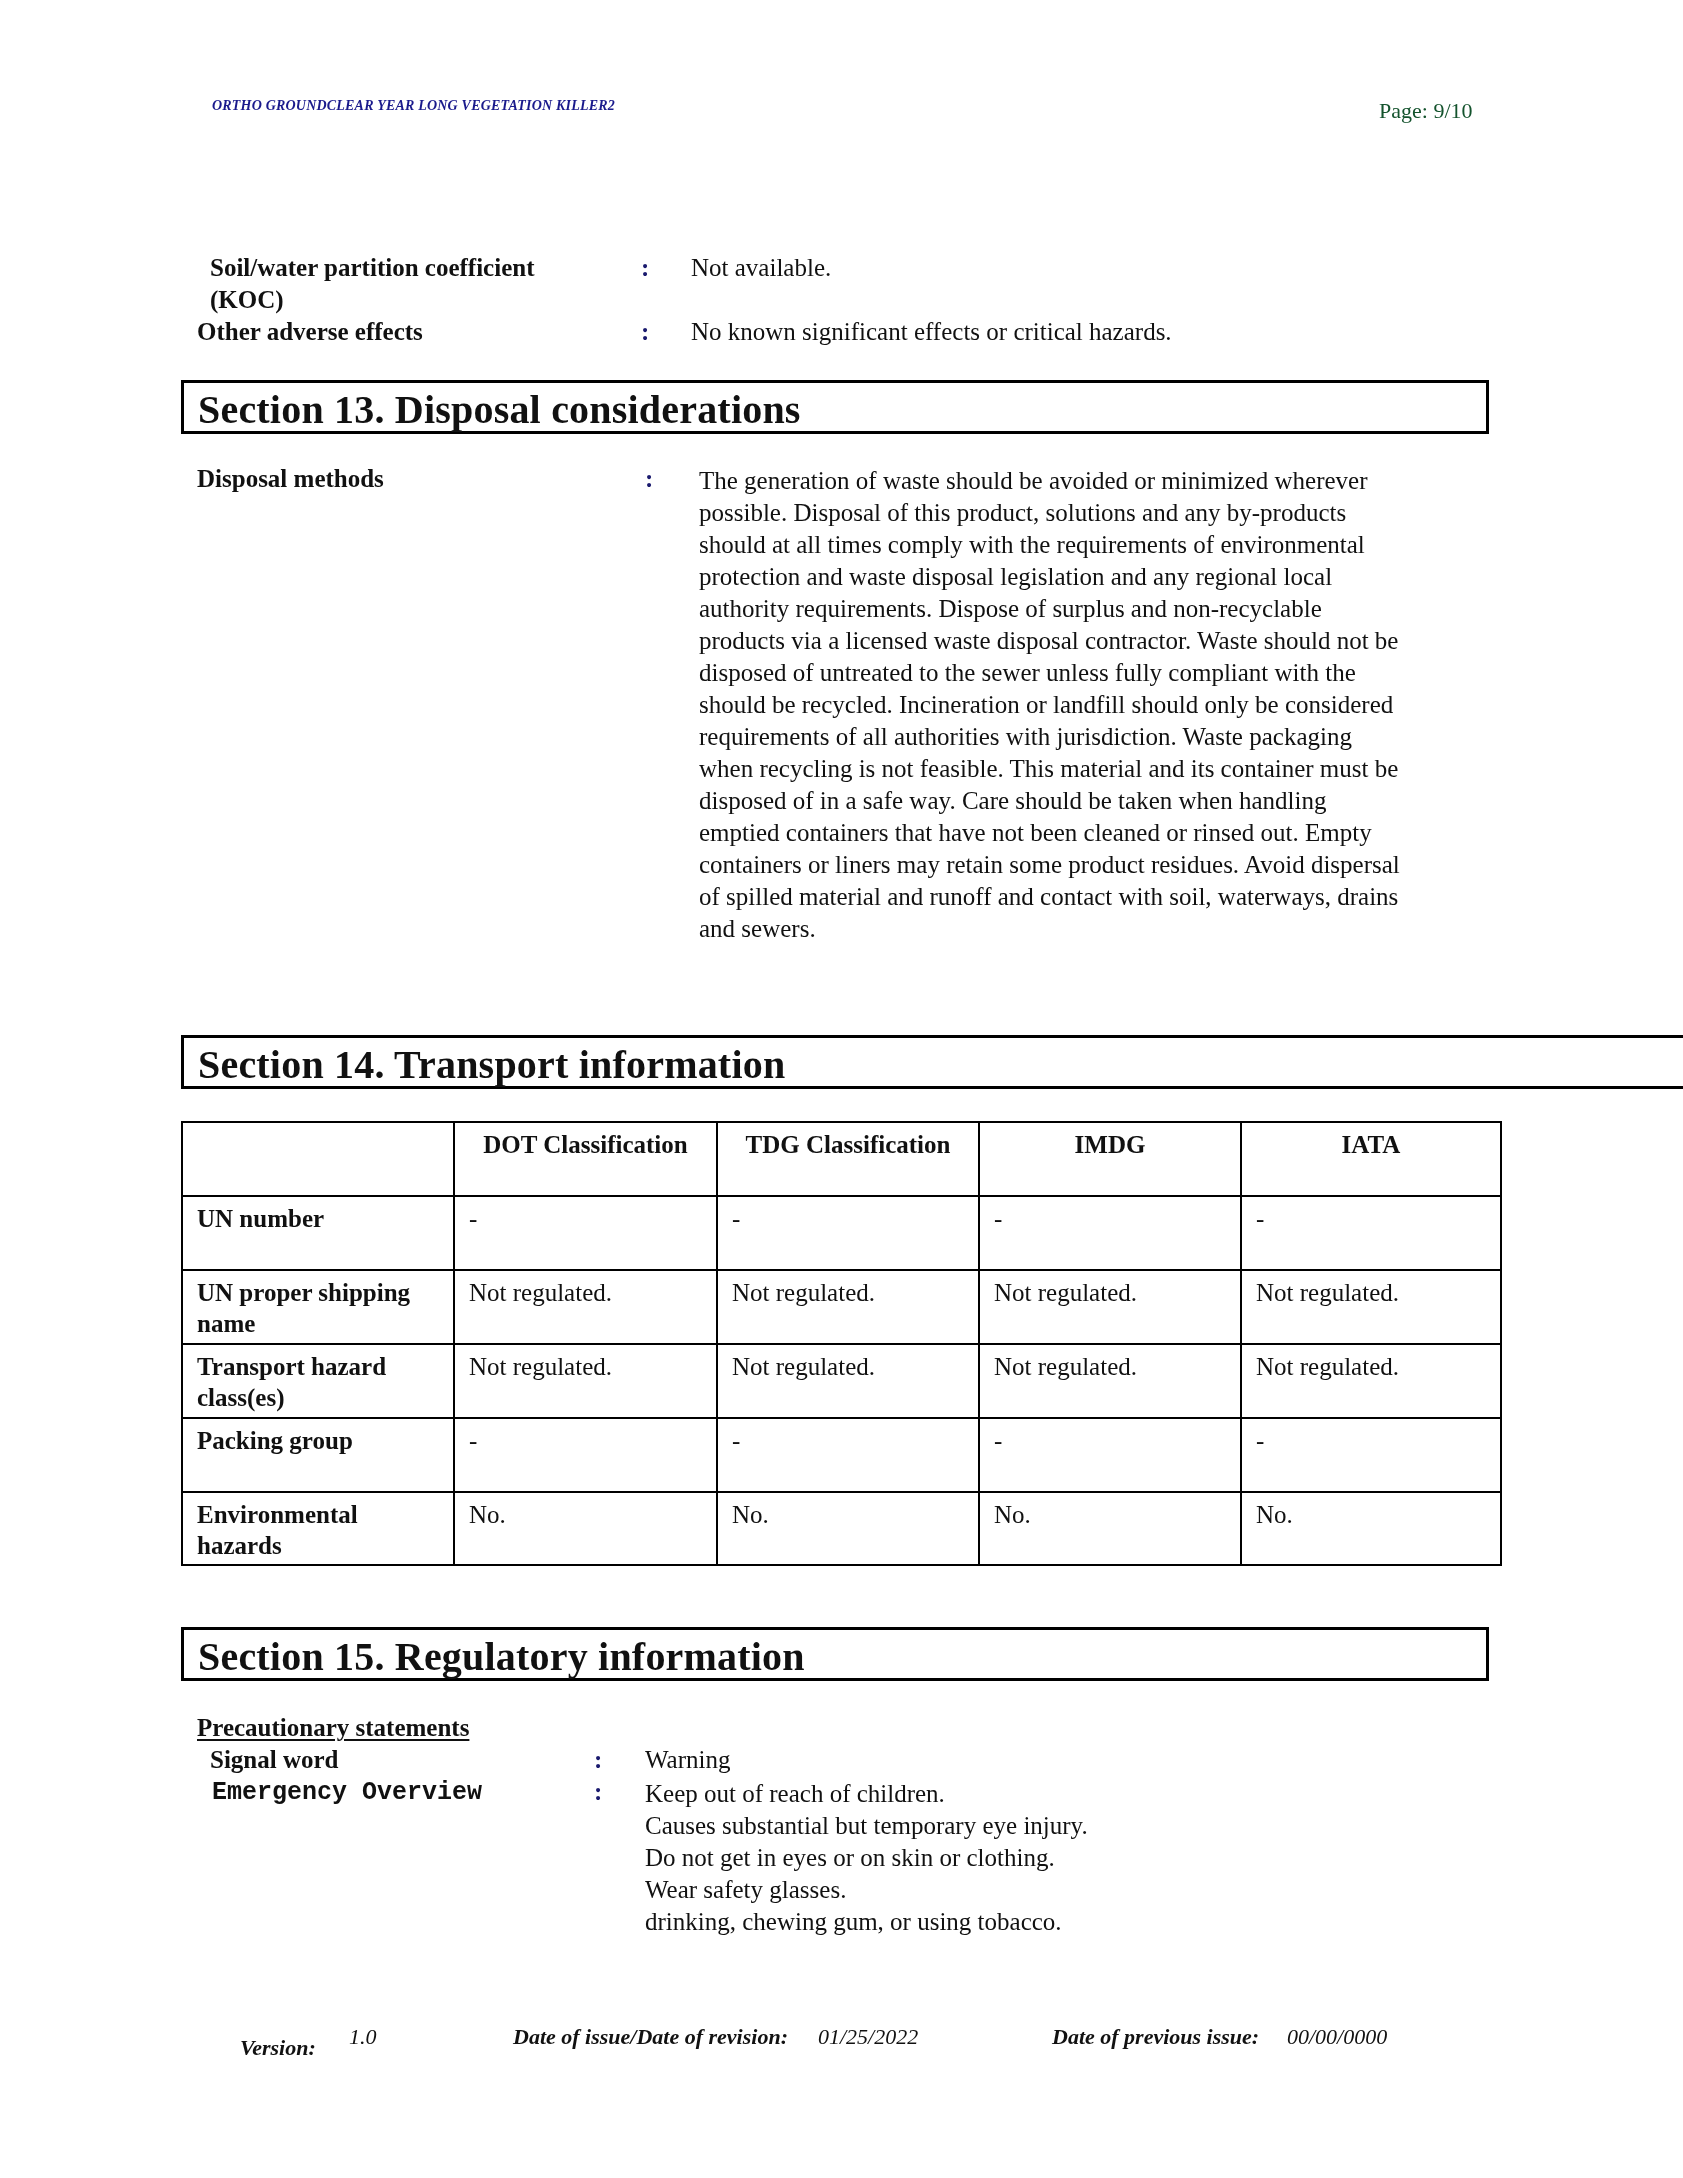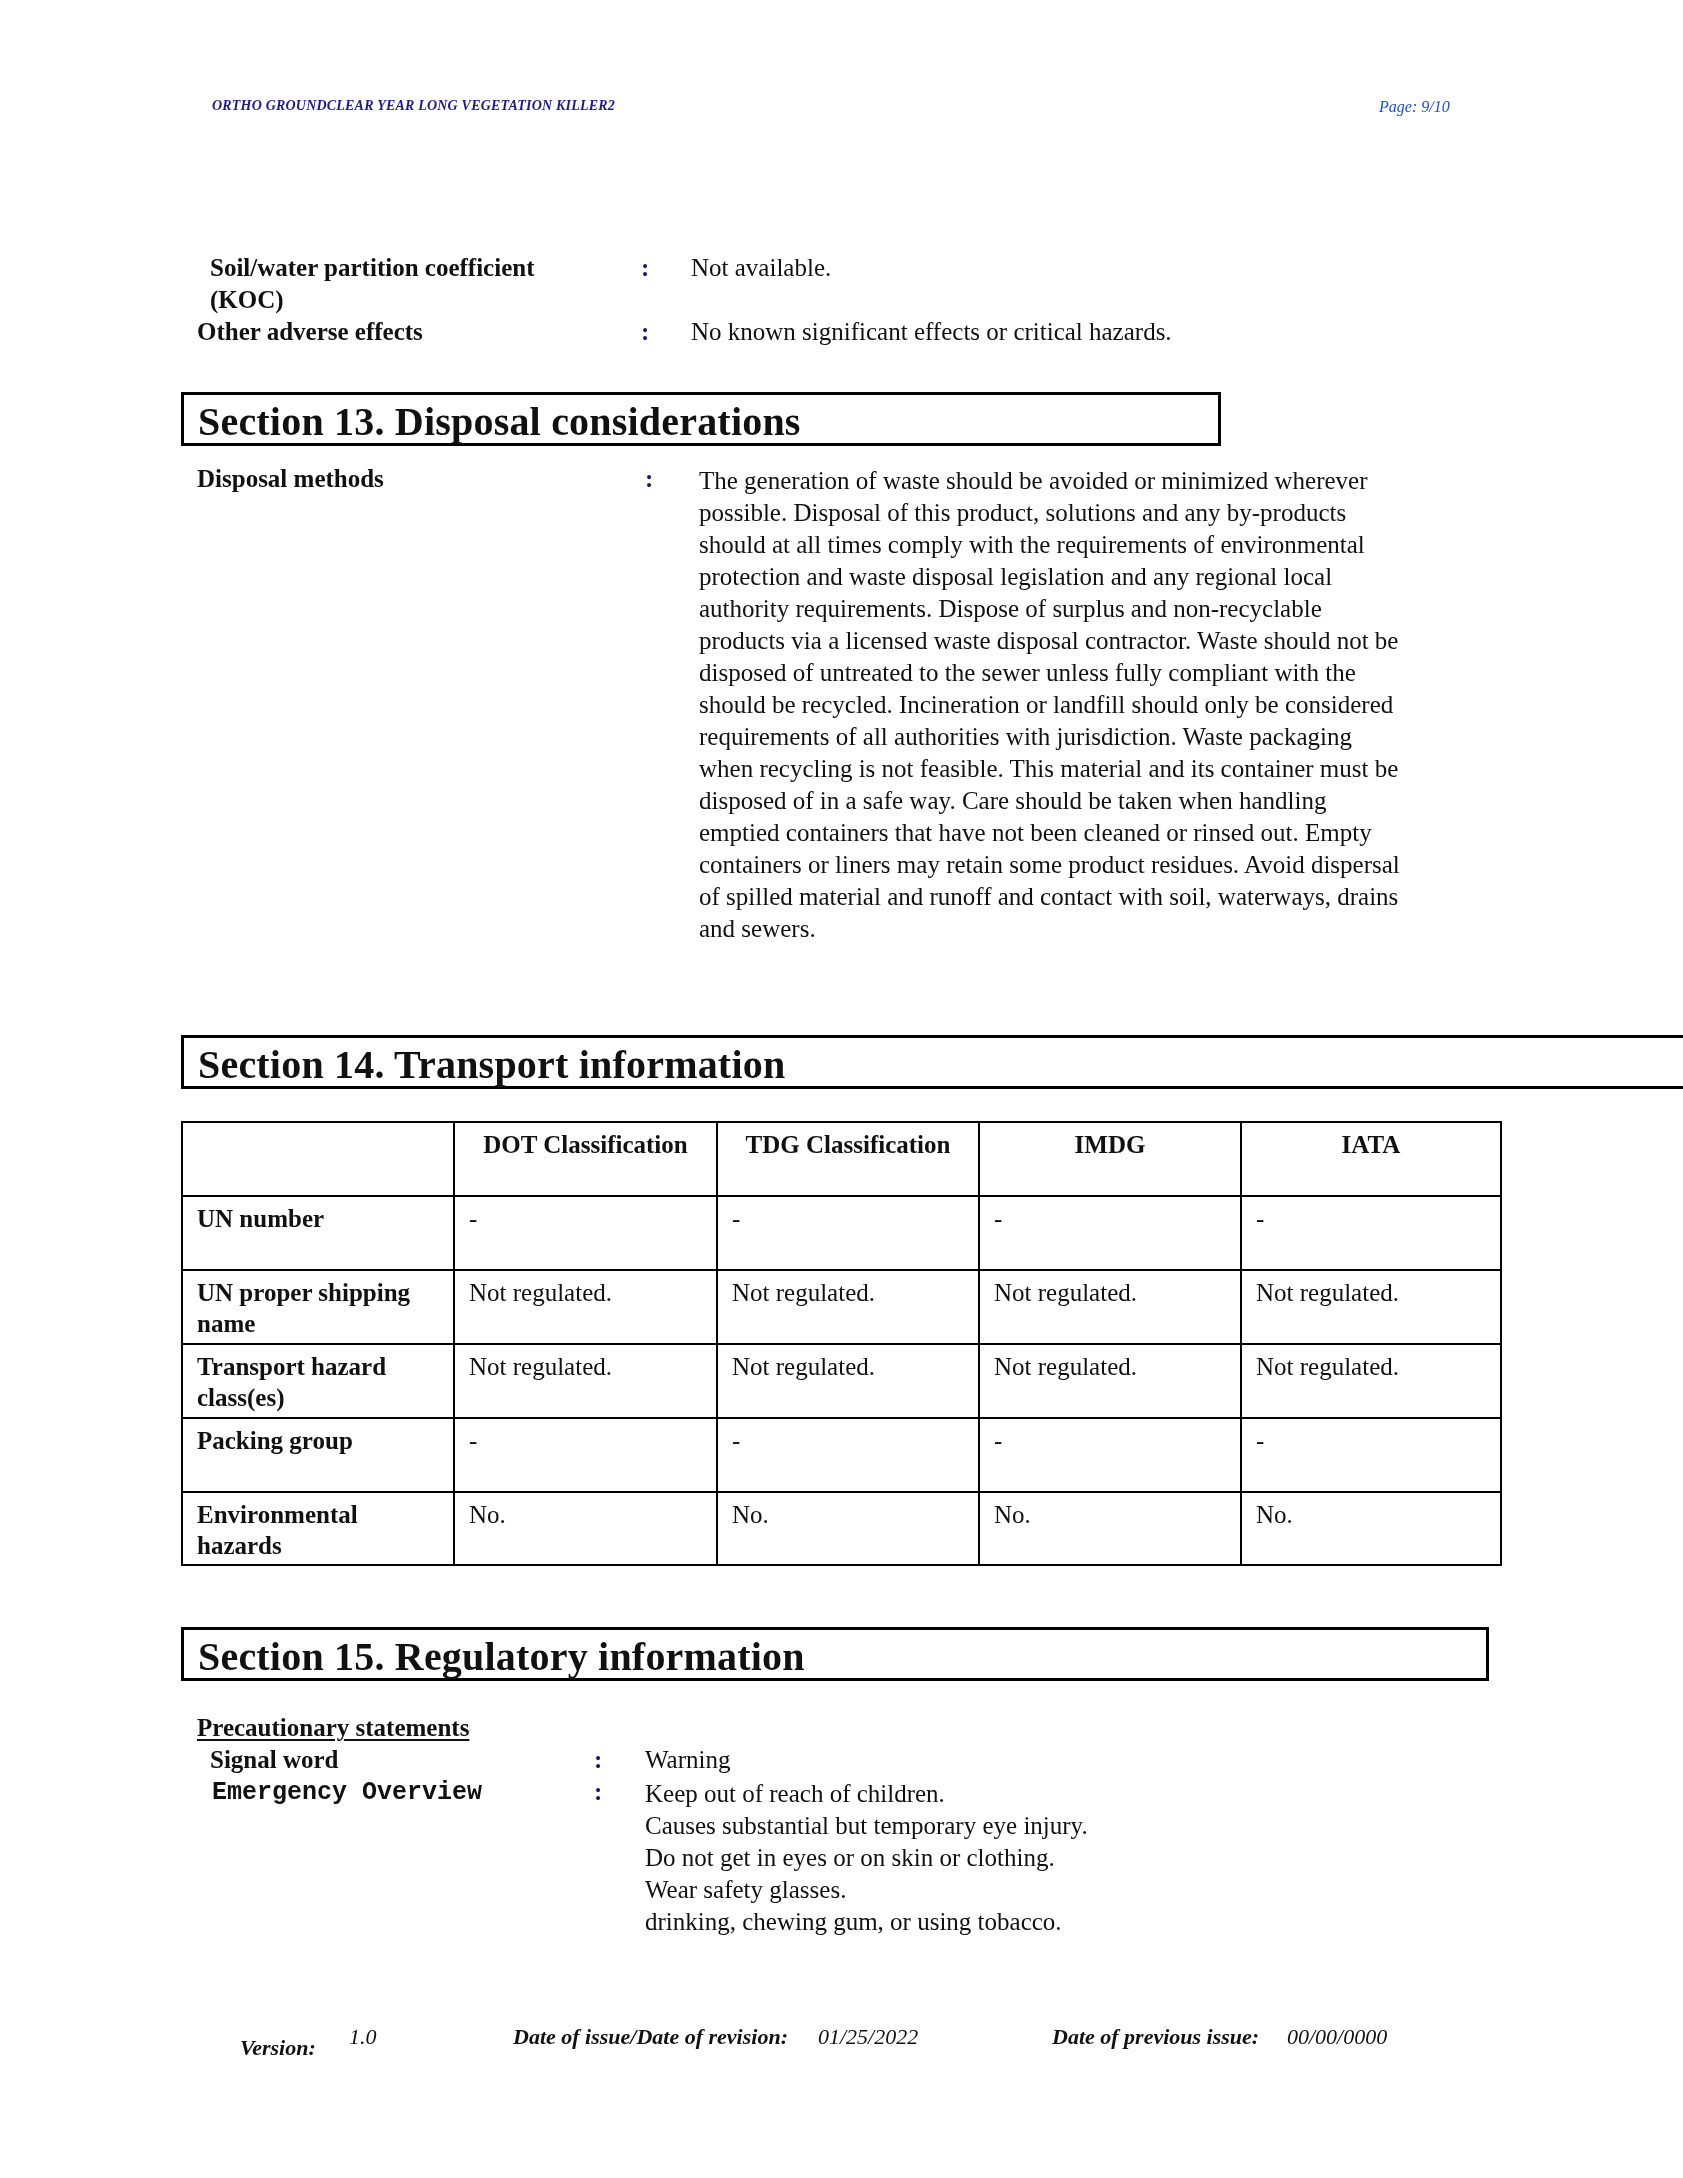--- a/index.html
+++ b/index.html
@@ -6,21 +6,21 @@
   body {
     width: 1683px; height: 2178px; position: relative; overflow: hidden;
     font-family: "Liberation Serif", "DejaVu Serif", serif; color: #111;
   }
   .abs { position: absolute; white-space: nowrap; }
   .hdr-title {
     left: 212px; top: 98px; font-size: 14px; font-style: italic; font-weight: bold;
     color: #1a1a8c; letter-spacing: 0.2px;
   }
   .hdr-page {
-    left: 1379px; top: 98px; font-size: 16px; font-style: italic; color: #1d4ed8;
+    left: 1379px; top: 98px; font-size: 22px; color: #14532d;
   }
   .lbl { font-weight: bold; font-size: 25px; }
   .val { font-size: 25px; }
   .colon { font-size: 25px; color: #1a1a6e; font-weight: bold; }
   .section-box {
     position: absolute; left: 181px; border: 3px solid #000; box-sizing: border-box;
     height: 54px;
   }
   .section-box .title {
     position: absolute; left: 14px; top: 3px; font-size: 40px; font-weight: bold;
@@ -57,21 +57,21 @@
 
 <div class="abs lbl" style="left:210px; top:254px;">Soil/water partition coefficient</div>
 <div class="abs lbl" style="left:210px; top:286px;">(KOC)</div>
 <div class="abs colon" style="left:641px; top:254px;">:</div>
 <div class="abs val" style="left:691px; top:254px;">Not available.</div>
 
 <div class="abs lbl" style="left:197px; top:318px;">Other adverse effects</div>
 <div class="abs colon" style="left:641px; top:318px;">:</div>
 <div class="abs val" style="left:691px; top:318px;">No known significant effects or critical hazards.</div>
 
-<div class="section-box" style="top:392px; width:1040px;">
+<div class="section-box" style="top:380px; width:1308px;">
   <div class="title">Section 13. Disposal considerations</div>
 </div>
 <div class="abs lbl" style="left:197px; top:465px;">Disposal methods</div>
 <div class="abs colon" style="left:645px; top:465px;">:</div>
 <div class="para">
   <div>The generation of waste should be avoided or minimized wherever</div>
   <div>possible.  Disposal of this product, solutions and any by-products</div>
   <div>should at all times comply with the requirements of environmental</div>
   <div>protection and waste disposal legislation and any regional local</div>
   <div>authority requirements.  Dispose of surplus and non-recyclable</div>

